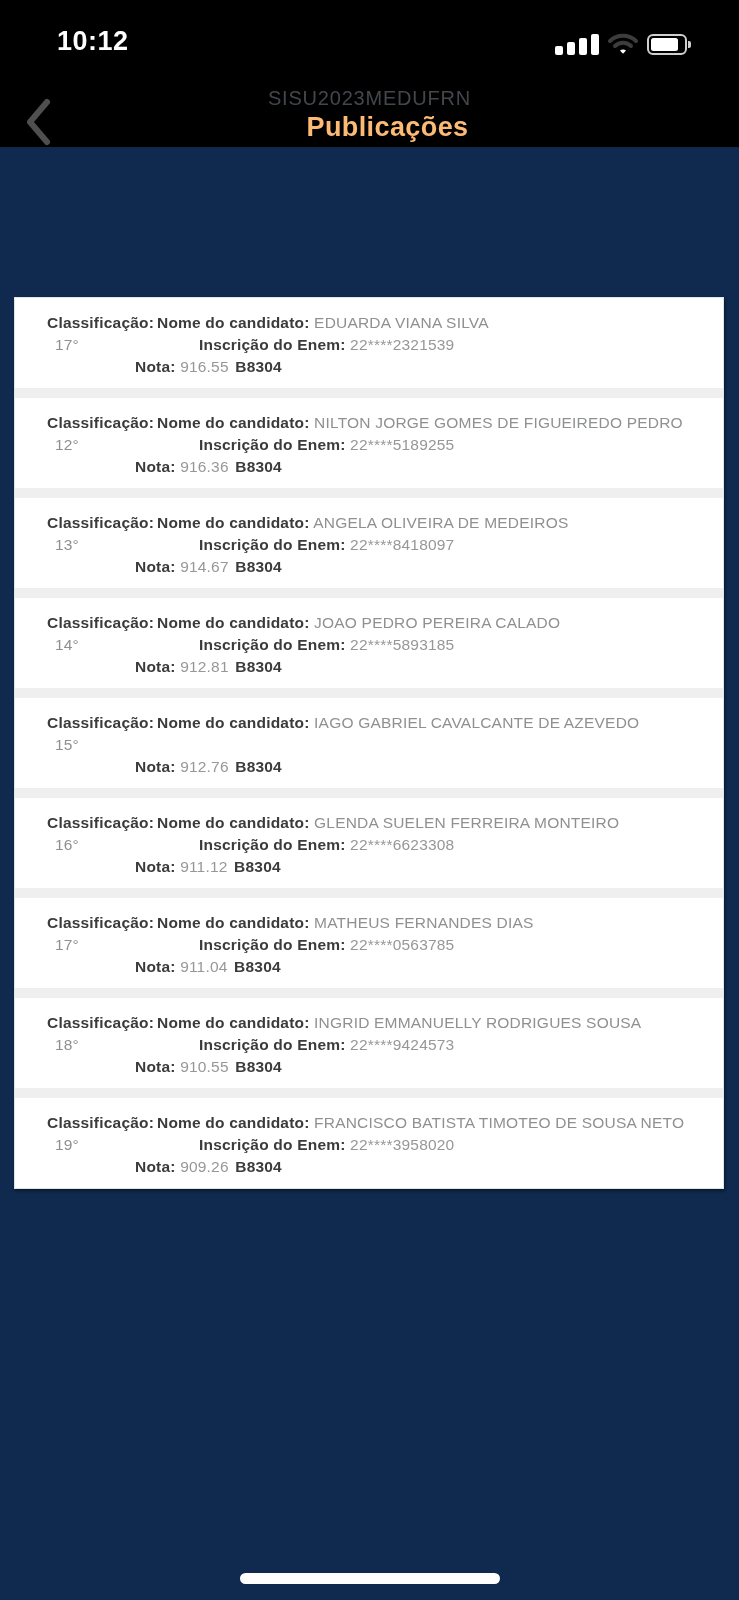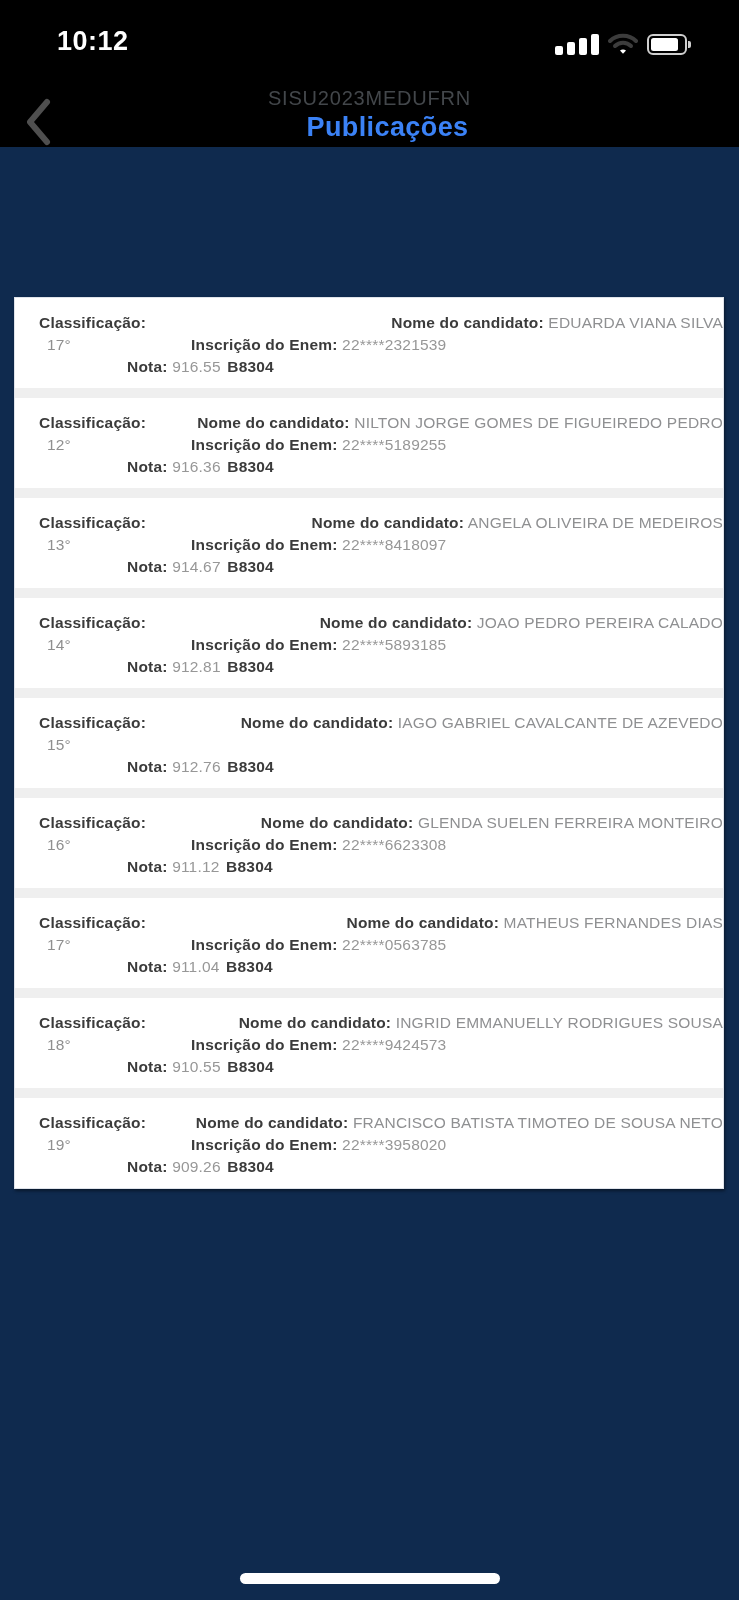--- a/index.html
+++ b/index.html
@@ -53,42 +53,42 @@
   .back-button{
     position:absolute;left:18px;top:16px;width:40px;height:52px;
     display:flex;align-items:center;justify-content:center;cursor:pointer;
   }
   .nav-titles{position:absolute;left:0;top:0;width:739px;text-align:center;}
   .nav-subtitle{
     display:block;color:#43474b;font-size:20px;font-weight:500;
     letter-spacing:.8px;line-height:26px;margin-top:5px;
   }
   .nav-title{
-    display:block;color:#3b82f6;font-size:27px;font-weight:bold;
+    display:block;color:#fdba74;font-size:27px;font-weight:bold;
     letter-spacing:.4px;line-height:32px;padding-left:36px;
   }
 
   
   .content{position:absolute;top:147px;left:0;width:739px;}
   .card{
     margin:150px 15px 0 14px;
     background:#ffffff;
     box-shadow:1px 2px 3px rgba(0,0,0,0.45);
     border:1px solid #dfe3ea;
     box-sizing:border-box;
   }
   .entry{
     position:relative;background:#ffffff;
-    padding:14px 0 10px 4px;white-space:nowrap;
+    padding:14px 0 10px 12px;white-space:nowrap;
   }
   .entry .line{position:relative;height:22px;line-height:22px;font-size:15.5px;letter-spacing:.2px;}
   .lbl{font-weight:bold;color:#3b3b3b;}
   .val{color:#979797;}
   .class-lbl{position:absolute;left:20px;top:0;}
-  .name-group{text-align:right;padding-left:130px;}
+  .name-group{text-align:left;padding-left:130px;}
   .name-val{color:#8f9092;}
   .rank-val{position:absolute;left:0;top:0;width:80px;text-align:center;color:#8f8f8f;}
   .enem-group{margin-left:172px;}
   .line3{margin-left:108px;}
   .code{margin-left:2px;}
   .separator{height:10px;background:#efefef;}
 
   
   .home-indicator{
     position:absolute;left:50%;bottom:16px;transform:translateX(-50%);

